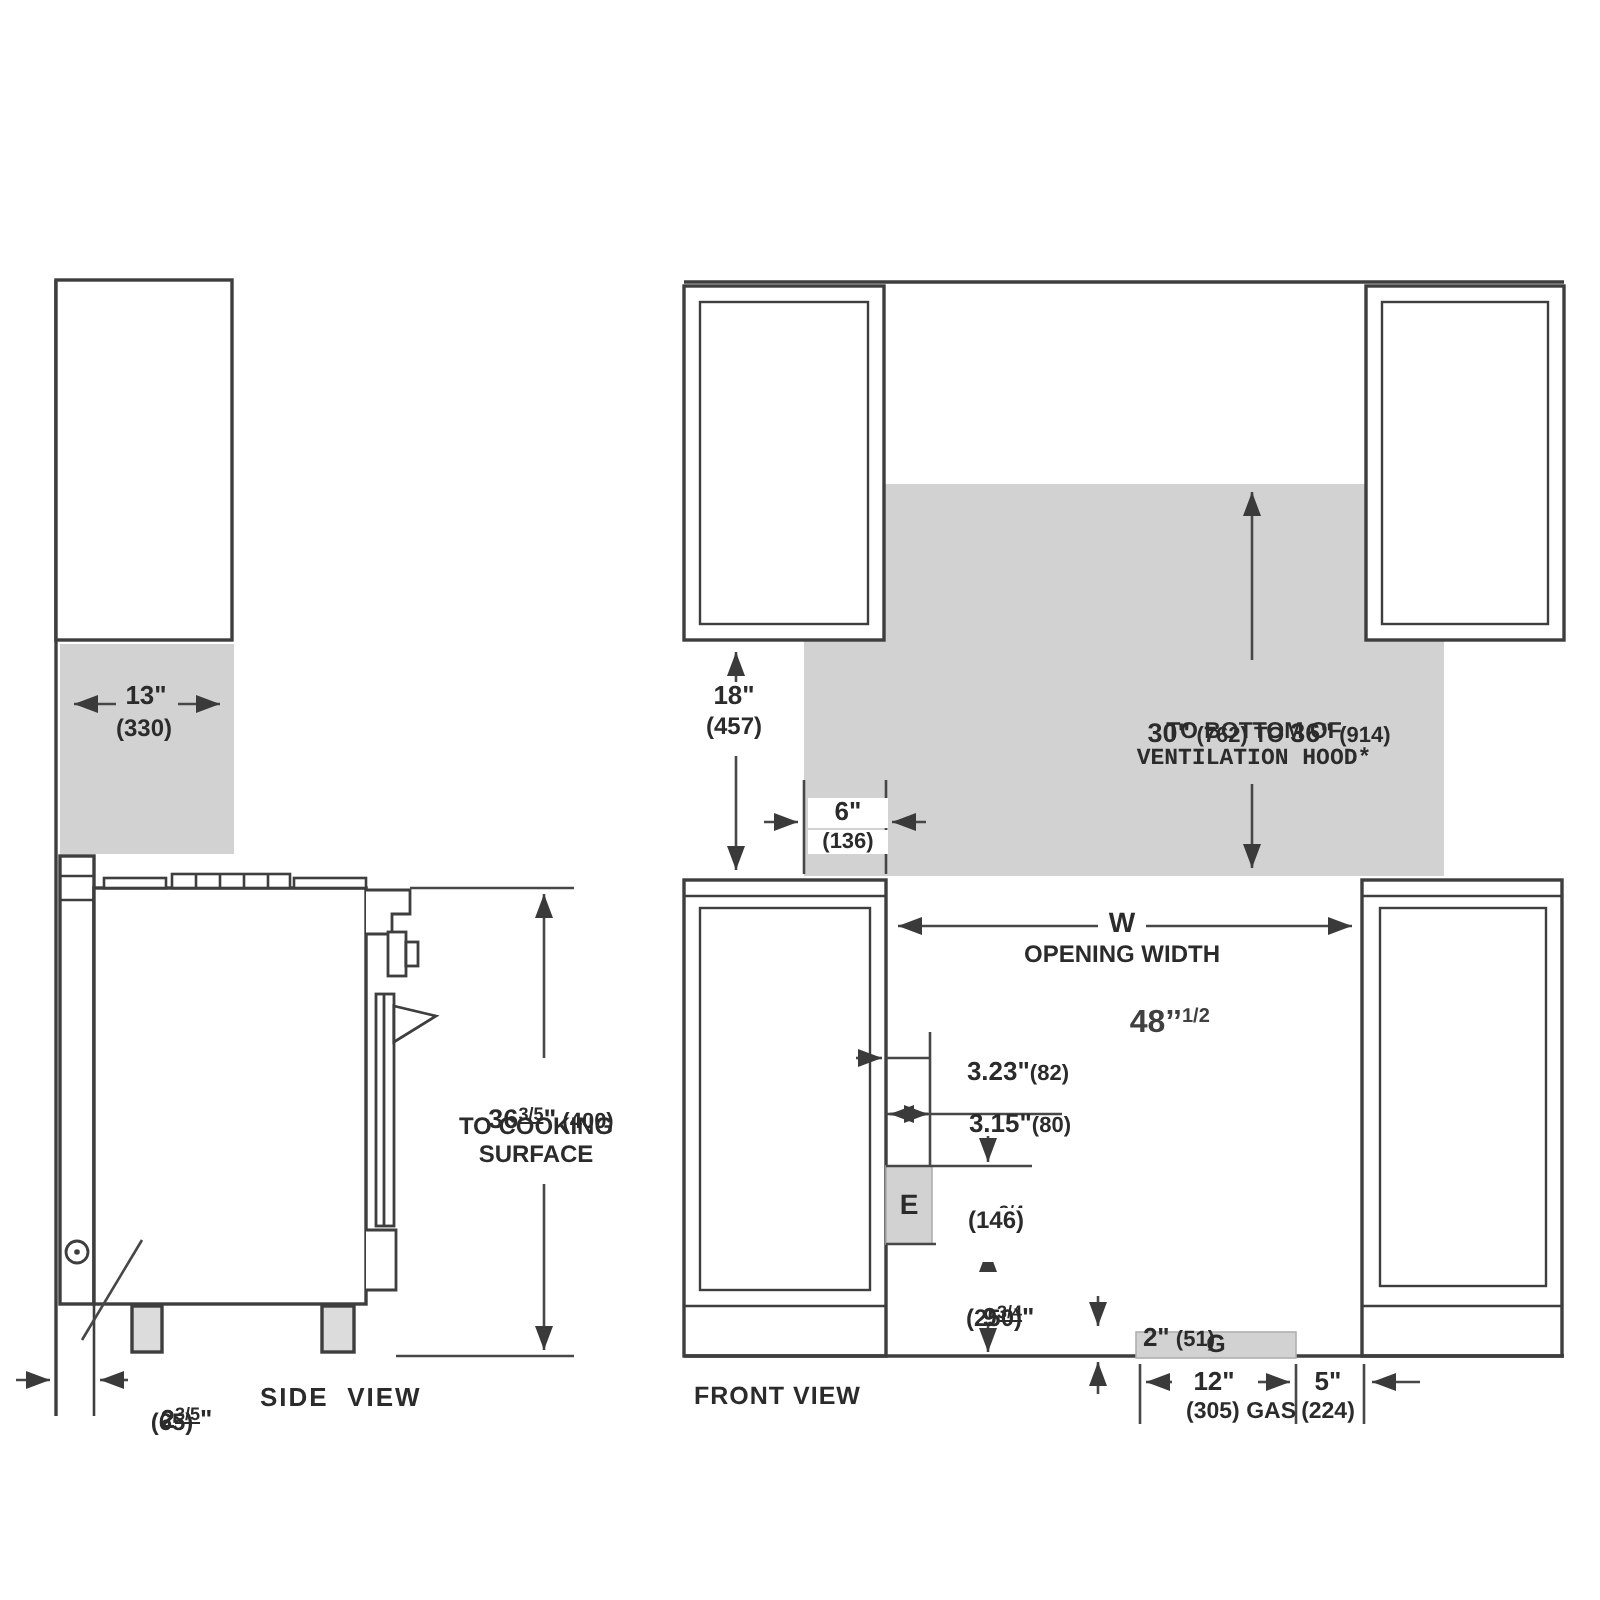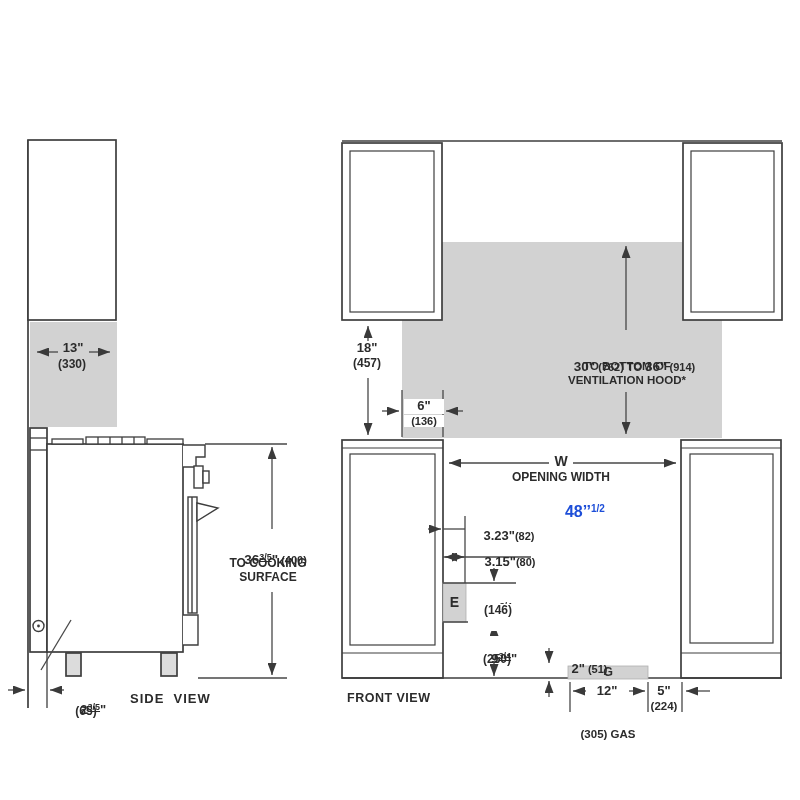--- a/index.html
+++ b/index.html
@@ -10,21 +10,21 @@
   .ctr{text-align:center;}
   .fs11{font-size:11px;}
   .fs115{font-size:11.5px;}
   .fs12{font-size:12px;}
   .fs13{font-size:13px;}
   .fs14{font-size:14px;}
   .sm{font-size:11px;}
   .sup{font-size:9px;position:relative;top:-4px;text-decoration:underline;}
   .sup2{font-size:10px;position:relative;top:-5px;}
   .whitebox{background:#ffffff;padding:0 2px;}
-  .annot{color:#1d4ed8;}
+  .annot{color:#404040;}
 </style>
 </head>
 <body>
 
 <div id="stage">
 
   <svg id="art" width="800" height="800" viewBox="0 0 800 800">
     <defs>
       <marker id="ah" markerUnits="userSpaceOnUse" markerWidth="13" markerHeight="9" refX="12" refY="4.5" orient="auto">
         <path d="M0,0 L12,4.5 L0,9 Z" fill="#3a3a3a"></path>
@@ -179,21 +179,21 @@
   <div class="lbl ctr fs13" style="left:337px;top:341px;width:60px;"><span>18"</span></div>
   <div class="lbl ctr fs12" style="left:337px;top:357px;width:60px;"><span>(457)</span></div>
 
   <div class="lbl ctr fs13 whitebox" style="left:404px;top:399px;width:36px;"><span>6"</span></div>
   <div class="lbl ctr fs11 whitebox" style="left:404px;top:415px;width:36px;"><span>(136)</span></div>
 
   <div class="lbl ctr" style="left:537px;top:344px;width:180px;font-size:13.5px;">
     <span>30"</span><span class="sm"> (762) TO </span><span>36"</span><span class="sm"> (914)</span>
   </div>
   <div class="lbl ctr fs115" style="left:537px;top:360px;width:180px;text-align:center;"><span>TO BOTTOM OF</span></div>
-  <div class="lbl ctr fs115" style="left:537px;top:374px;width:180px;"><span>VENTILATION HOOD*</span></div>
+  <div class="lbl ctr fs115" style="left:537px;top:374px;width:180px;font-family:Liberation Mono, monospace;"><span>VENTILATION HOOD*</span></div>
 
   <div class="lbl ctr fs14" style="left:541px;top:454px;width:40px;"><span>W</span></div>
   <div class="lbl ctr fs12" style="left:481px;top:471px;width:160px;"><span>OPENING WIDTH</span></div>
   <div class="lbl ctr annot" style="left:531px;top:485px;width:90px;font-size:16px;">
     <span>48’’</span><span class="sup2">1/2</span>
   </div>
 
   <div class="lbl fs13" style="left:469px;top:514px;">
     <span>3.23"</span><span class="sm">(82)</span>
   </div>
@@ -213,20 +213,20 @@
   </div>
   <div class="lbl ctr fs12" style="left:467px;top:653px;width:60px;"><span>(250)</span></div>
 
   <div class="lbl fs13" style="left:557px;top:647px;">
     <span>2"</span><span class="sm"> (51)</span>
   </div>
 
   <div class="lbl ctr" style="left:568px;top:666px;width:80px;font-size:12.5px;line-height:13px;"><span>G</span></div>
 
   <div class="lbl ctr fs13" style="left:577px;top:684px;width:60px;"><span>12"</span></div>
-  <div class="lbl ctr fs115" style="left:568px;top:728px;width:80px;"><span>(305) GAS</span></div>
+  <div class="lbl ctr fs115" style="left:568px;top:700px;width:80px;text-align:right;"><span>(305) GAS</span></div>
 
   <div class="lbl ctr fs13" style="left:649px;top:684px;width:30px;"><span>5"</span></div>
   <div class="lbl ctr fs115" style="left:644px;top:700px;width:40px;"><span>(224)</span></div>
 
   <div class="lbl" style="left:347px;top:691px;font-size:12.5px;letter-spacing:0.5px;"><span>FRONT VIEW</span></div>
 
 </div>
 
 </body></html>

